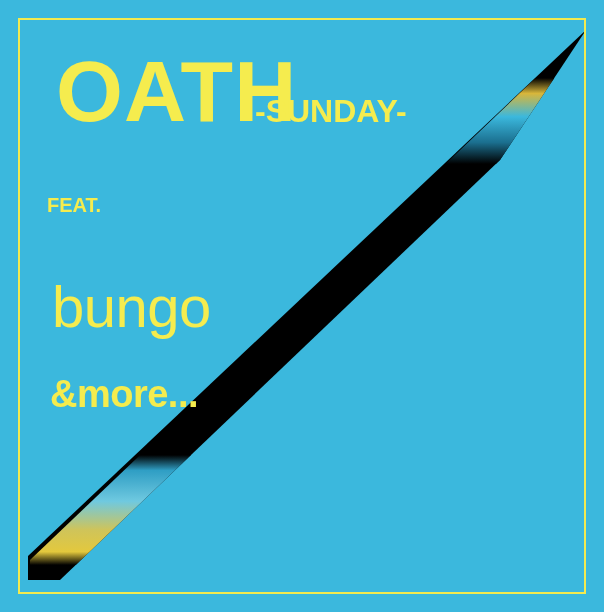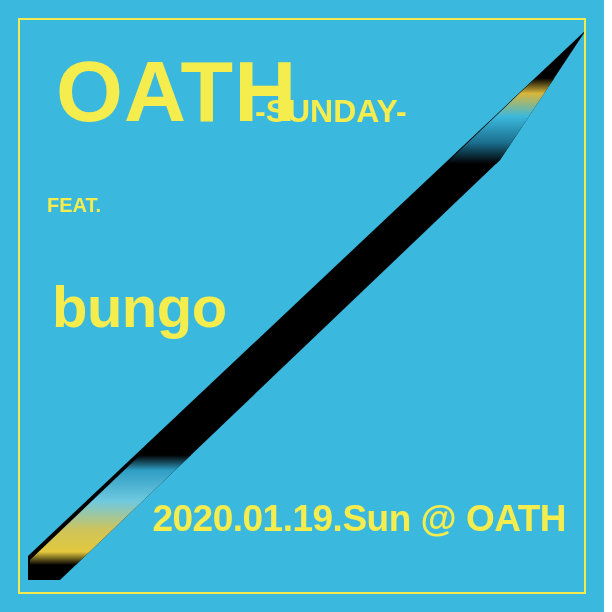--- a/index.html
+++ b/index.html
@@ -69,21 +69,21 @@
     left: 47px;
     top: 194px;
     font-size: 20px;
     font-weight: bold;
     letter-spacing: 0px;
   }
   #artist {
     left: 52px;
     top: 278px;
     font-size: 58px;
-    font-weight: bold;
+    font-weight: normal;
     line-height: 1;
   }
   #artist-sub {
     left: 222px;
     top: 303px;
     font-size: 25px;
     font-weight: bold;
   }
   #more {
     left: 50px;
@@ -142,15 +142,15 @@
       <rect x="20" y="455" width="280" height="110" fill="url(#gradBottom)"></rect>
     </g>
   </svg>
 
   <div id="frame"></div>
 
   <div class="txt" id="title-oath">OATH</div>
   <div class="txt" id="title-sunday">-SUNDAY-</div>
   <div class="txt" id="feat">FEAT.</div>
   <div class="txt" id="artist">bungo</div>
-  <div class="txt" id="date">2020.01.19.Sun @ OATH</div>
+  <div class="txt" id="more">&amp;more...</div>
 
 </div>
 
 </body></html>

